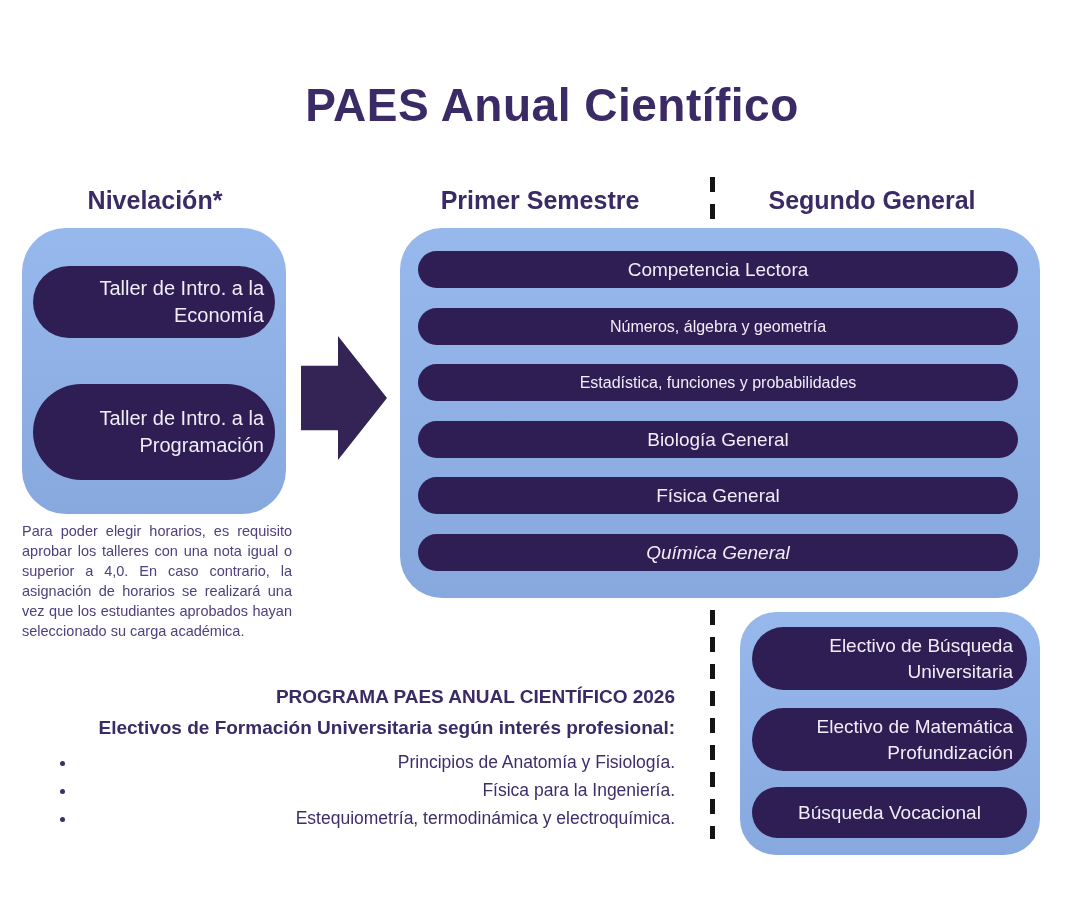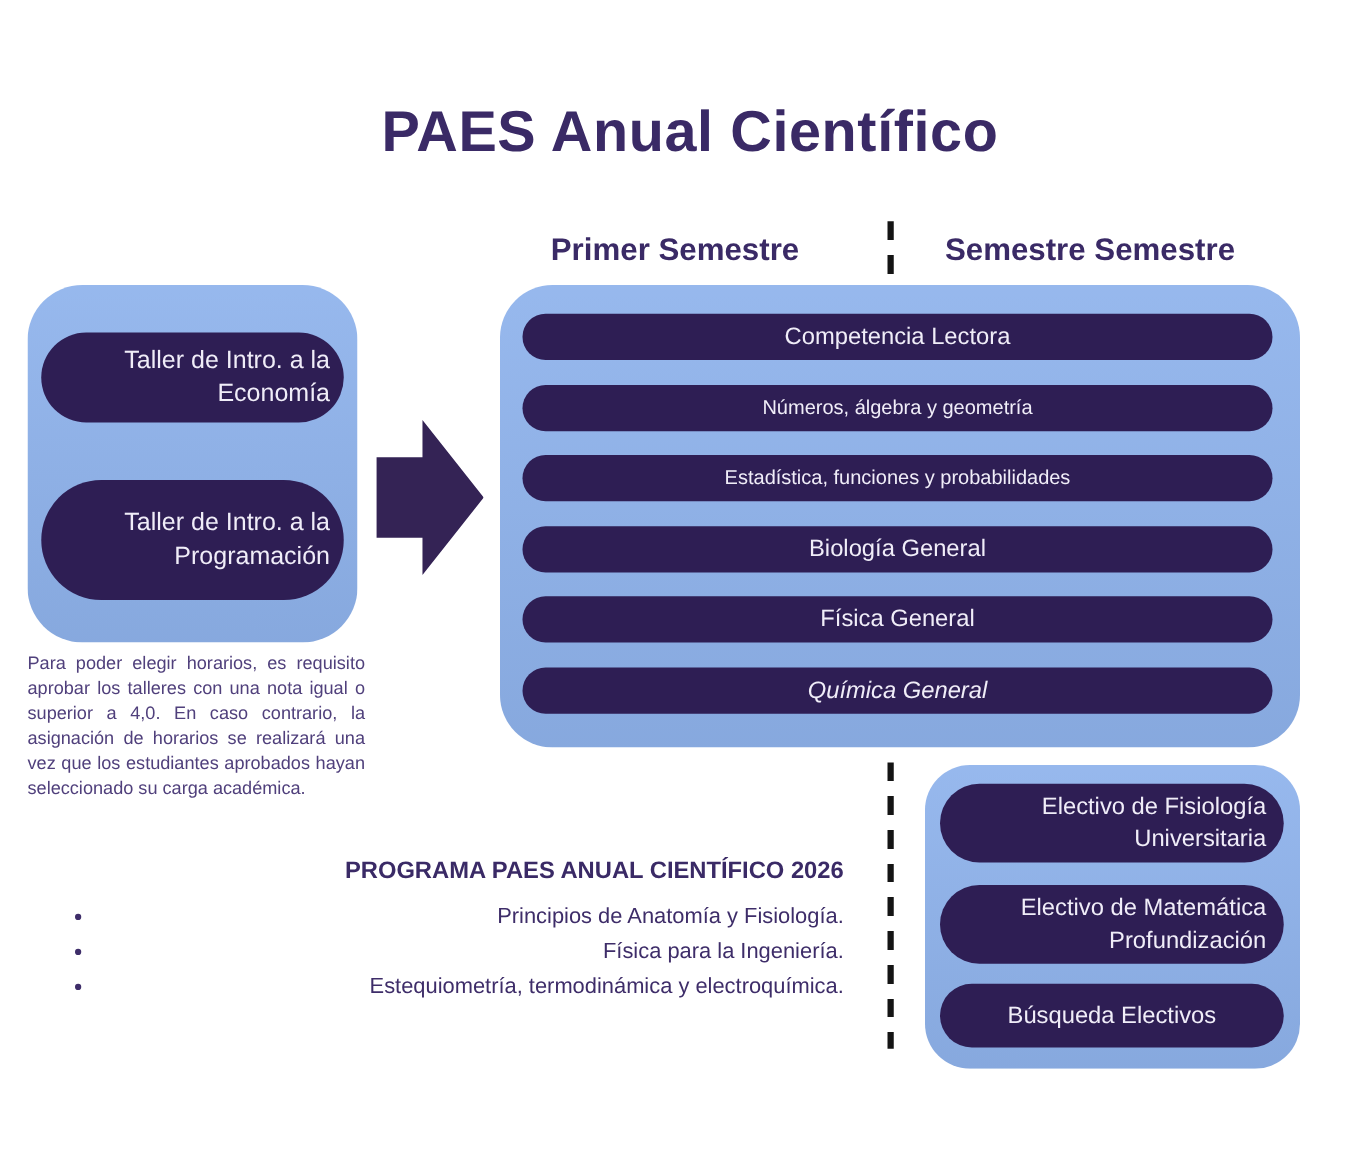--- a/index.html
+++ b/index.html
@@ -68,49 +68,51 @@
   .program ul{margin:8px 0 0 0;padding-left:42px;}
   .program li{font-size:17.5px;line-height:1.6;color:var(--bullet_purple);}
 </style>
 </head>
 <body>
 
 <div class="page">
 
   <div class="title">PAES Anual Científico</div>
 
+  <div class="col-header hdr-niv">Nivelación*</div>
   <div class="col-header hdr-ps">Primer Semestre</div>
-  <div class="col-header hdr-ss">Semestre Semestre</div>
+  <div class="col-header hdr-ss">Segundo General</div>
 
   <div class="divider divider-top"></div>
   <div class="divider divider-bottom"></div>
 
   <div class="panel panel-niv"></div>
   <div class="pill pill-n pill-n1">Taller de Intro. a la Economía</div>
   <div class="pill pill-n pill-n2">Taller de Intro. a la Programación</div>
 
   <div class="arrow"></div>
 
   <div class="panel panel-ps"></div>
   <div class="pill pill-p pill-p1">Competencia Lectora</div>
   <div class="pill pill-p sm pill-p2">Números, álgebra y geometría</div>
   <div class="pill pill-p sm pill-p3">Estadística, funciones y probabilidades</div>
   <div class="pill pill-p pill-p4">Biología General</div>
   <div class="pill pill-p pill-p5">Física General</div>
   <div class="pill pill-p pill-p6">Química General</div>
 
   <div class="panel panel-ss"></div>
-  <div class="pill pill-s pill-s1">Electivo de Fisiología Universitaria</div>
+  <div class="pill pill-s pill-s1">Electivo de Búsqueda Universitaria</div>
   <div class="pill pill-s pill-s2">Electivo de Matemática Profundización</div>
-  <div class="pill pill-s pill-s3">Búsqueda Electivos</div>
+  <div class="pill pill-s pill-s3">Búsqueda Vocacional</div>
 
   <div class="footnote">Para poder elegir horarios, es requisito aprobar los talleres con una nota igual o superior a 4,0. En caso contrario, la asignación de horarios se realizará una vez que los estudiantes aprobados hayan seleccionado su carga académica.</div>
 
   <div class="program">
     <div class="program-heading">PROGRAMA PAES ANUAL CIENTÍFICO 2026</div>
+    <div class="program-subheading">Electivos de Formación Universitaria según interés profesional:</div>
     <ul>
       <li>Principios de Anatomía y Fisiología.</li>
       <li>Física para la Ingeniería.</li>
       <li>Estequiometría, termodinámica y electroquímica.</li>
     </ul>
   </div>
 
 </div>
 
 </body></html>

